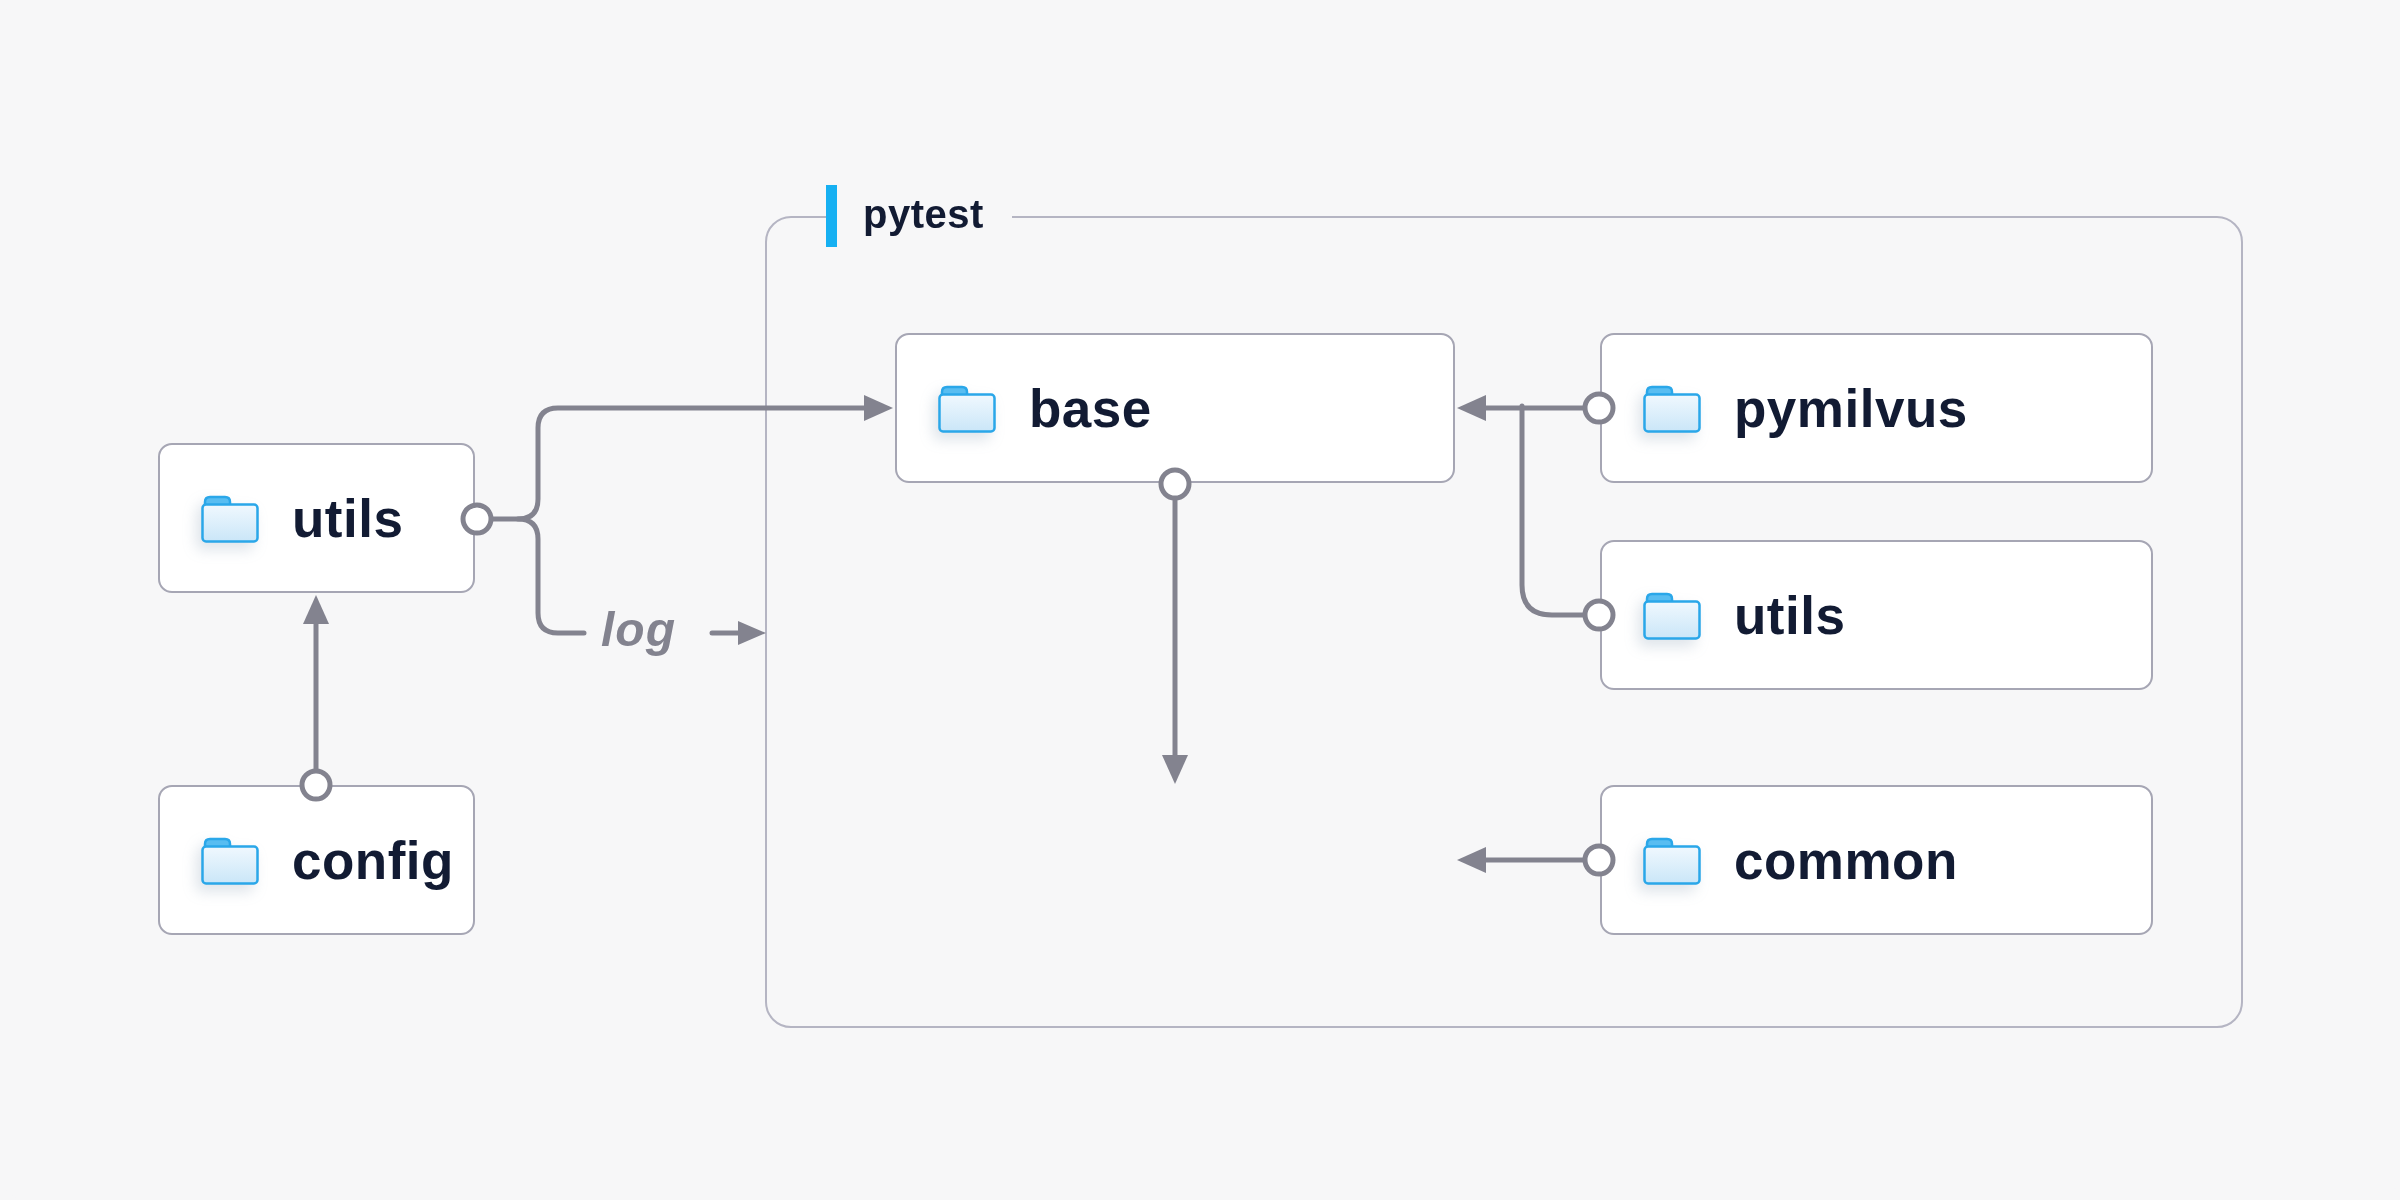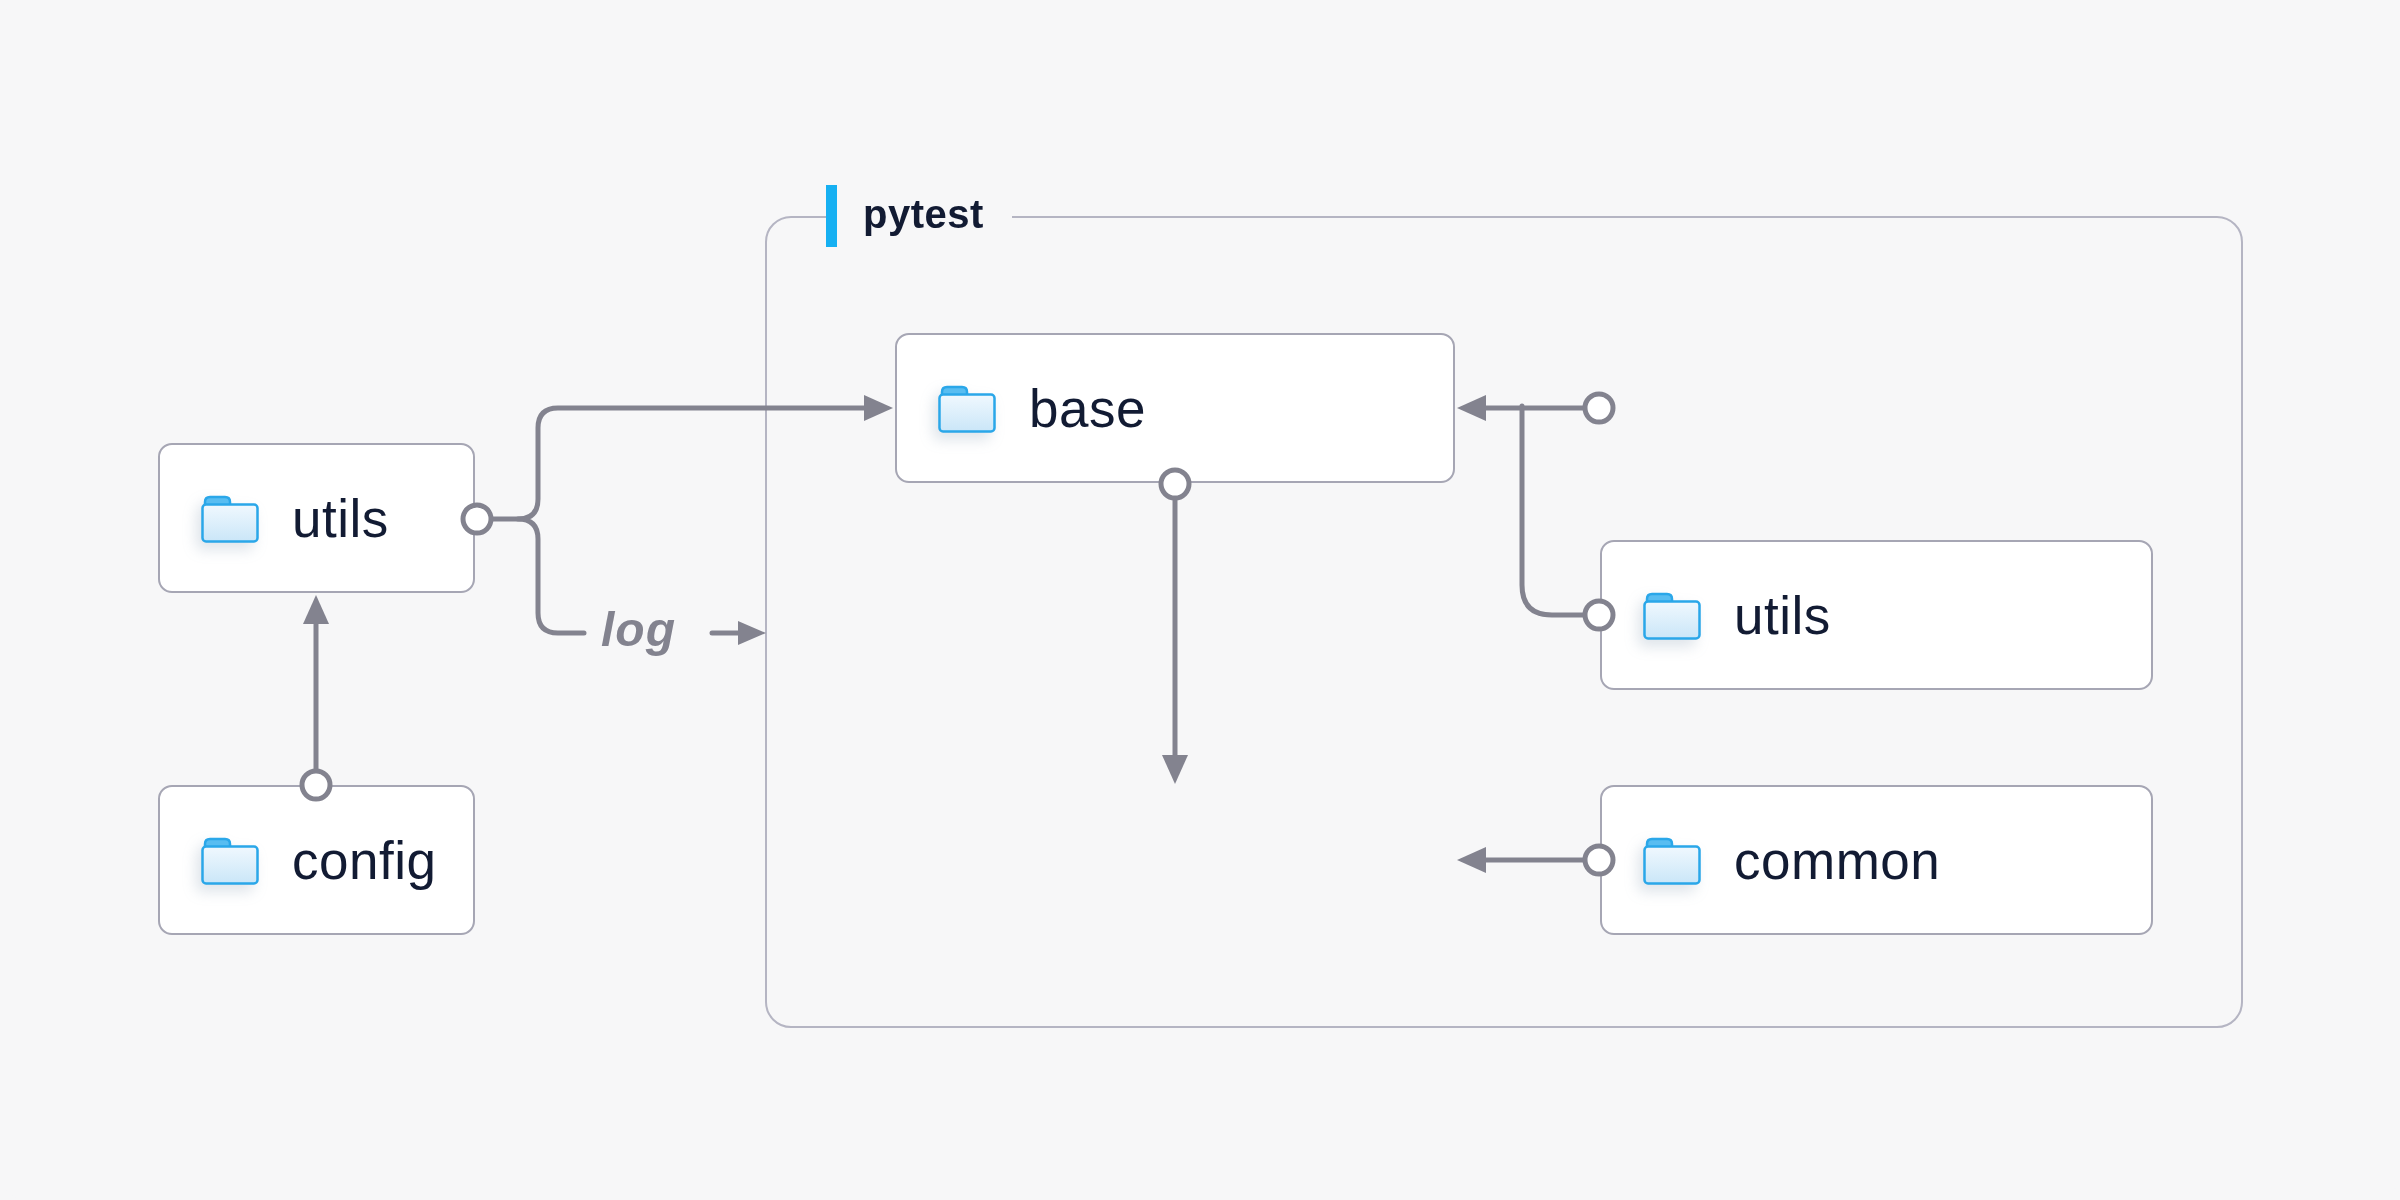--- a/index.html
+++ b/index.html
@@ -39,21 +39,21 @@
     transform:translateY(-2px);
   }
   
   .node{
     position:absolute;box-sizing:border-box;
     background:var(--node-fill);
     border:2.5px solid var(--node-border);border-radius:14px;
     display:flex;align-items:center;gap:30px;padding-left:38px;
   }
   .node .label{
-    font-size:53px;font-weight:400;color:var(--label-text);
+    font-size:53px;font-weight:700;color:var(--label-text);
     letter-spacing:0.5px;white-space:nowrap;
   }
   svg.folder{width:64px;height:54px;flex:0 0 auto;
     filter:drop-shadow(-5px 7px 7px rgba(90,120,150,.20));}
   .ftab{fill:var(--folder-tab);stroke:var(--folder-stroke);stroke-width:2.5;stroke-linejoin:round;}
   .fbody{fill:url(#fgrad);stroke:var(--folder-stroke);stroke-width:2.5;stroke-linejoin:round;}
   
   .log-label{
     position:absolute;left:601px;top:633px;transform:translateY(-57%);
     font-size:48px;font-weight:700;color:var(--connector);letter-spacing:1px;font-style:italic;
@@ -93,20 +93,27 @@
 
   <div class="node" style="left:895px;top:333px;width:560px;height:150px">
     <svg class="folder" viewBox="0 0 64 54">
       <path class="ftab" d="M7 18 V11 Q7 6 12 6 H27 Q32 6 32 11 V18 Z"></path>
       <rect class="fbody" x="4.5" y="13.5" width="55" height="37" rx="3.5"></rect>
     </svg>
     <span class="label">base</span>
   </div>
 
 
+  <div class="node" style="left:1600px;top:333px;width:553px;height:150px">
+    <svg class="folder" viewBox="0 0 64 54">
+      <path class="ftab" d="M7 18 V11 Q7 6 12 6 H27 Q32 6 32 11 V18 Z"></path>
+      <rect class="fbody" x="4.5" y="13.5" width="55" height="37" rx="3.5"></rect>
+    </svg>
+    <span class="label">pymilvus</span>
+  </div>
 
   <div class="node" style="left:1600px;top:540px;width:553px;height:150px">
     <svg class="folder" viewBox="0 0 64 54">
       <path class="ftab" d="M7 18 V11 Q7 6 12 6 H27 Q32 6 32 11 V18 Z"></path>
       <rect class="fbody" x="4.5" y="13.5" width="55" height="37" rx="3.5"></rect>
     </svg>
     <span class="label">utils</span>
   </div>
 
   <div class="node" style="left:1600px;top:785px;width:553px;height:150px">

